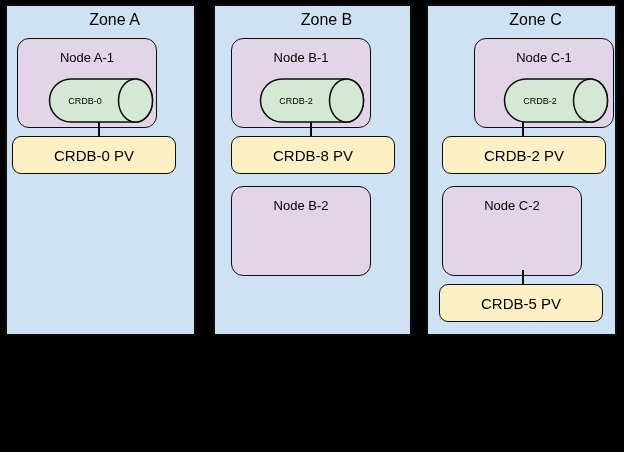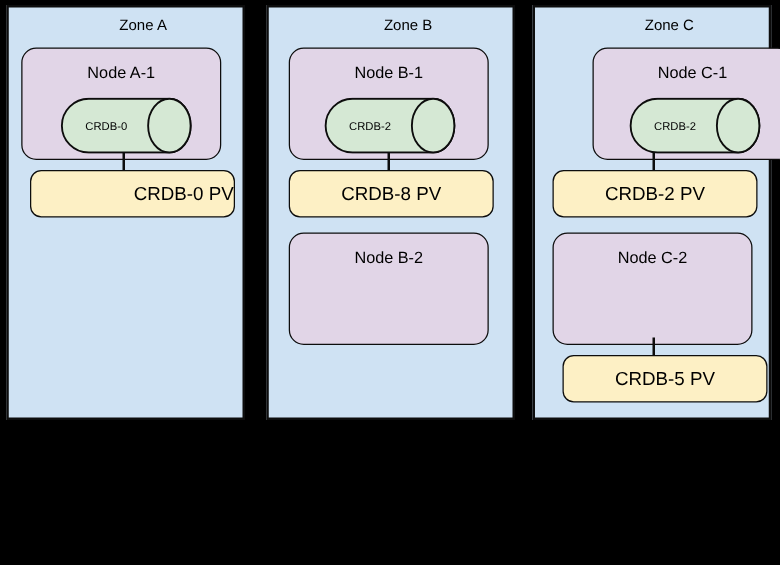--- a/index.html
+++ b/index.html
@@ -9,24 +9,24 @@
   }
   .zone{
     position:absolute;top:4px;height:332px;box-sizing:border-box;
     background:#cfe2f3;border:2px solid #0d0d0d;
   }
   .zone-a{left:5px;width:191px;}
   .zone-b{left:213px;width:199px;}
   .zone-c{left:426px;width:191px;}
   .zone-label{
     position:absolute;top:7px;left:0;right:0;text-align:center;
-    font-size:12px;line-height:14px;padding-left:28px;
+    font-size:16px;line-height:14px;padding-left:28px;
   }
   .node{
-    position:absolute;width:160px;height:90px;box-sizing:border-box;
+    position:absolute;width:140px;height:90px;box-sizing:border-box;
     background:#e1d5e7;border:1.5px solid #0d0d0d;border-radius:12px;
   }
   .node-label{
     position:absolute;top:11px;left:0;right:0;text-align:center;
     font-size:13px;line-height:15px;
   }
   .pv{
     position:absolute;width:164px;height:38px;box-sizing:border-box;
     background:#fdf0c5;border:1.5px solid #0d0d0d;border-radius:9px;
     display:flex;align-items:center;justify-content:center;
@@ -37,35 +37,35 @@
   .cyl svg{position:absolute;left:0;top:0;display:block;}
   .cyl-label{
     position:absolute;left:0;top:0;width:74px;height:45px;
     display:flex;align-items:center;justify-content:center;
     font-size:9px;
   }
   
   .zone-a .node-1{left:10px;top:32px;}
   .zone-a .cyl{left:30px;top:39px;}
   .zone-a .connector-1{left:91px;top:116px;height:14px;}
-  .zone-a .pv-1{left:17px;top:130px;justify-content:flex-end;}
+  .zone-a .pv-1{left:5px;top:130px;}
 
   .zone-b .node-1{left:16px;top:32px;}
   .zone-b .cyl{left:27px;top:39px;}
   .zone-b .connector-1{left:95px;top:116px;height:14px;}
   .zone-b .pv-1{left:16px;top:130px;}
   .zone-b .node-2{left:16px;top:180px;}
 
   .zone-c .node-1{left:14px;top:32px;margin-left:32px;}
   .zone-c .cyl{left:28px;top:39px;}
   .zone-c .connector-1{left:94px;top:116px;height:14px;}
   .zone-c .pv-1{left:14px;top:130px;}
   .zone-c .node-2{left:14px;top:180px;}
   .zone-c .connector-2{left:94px;top:264px;height:14px;}
-  .zone-c .pv-2{left:22px;top:278px;}
+  .zone-c .pv-2{left:11px;top:278px;}
 </style>
 </head>
 <body>
 
 <div class="stage">
 
   <div class="zone zone-a">
     <div class="zone-label">Zone A</div>
 
     <div class="node node-1">

